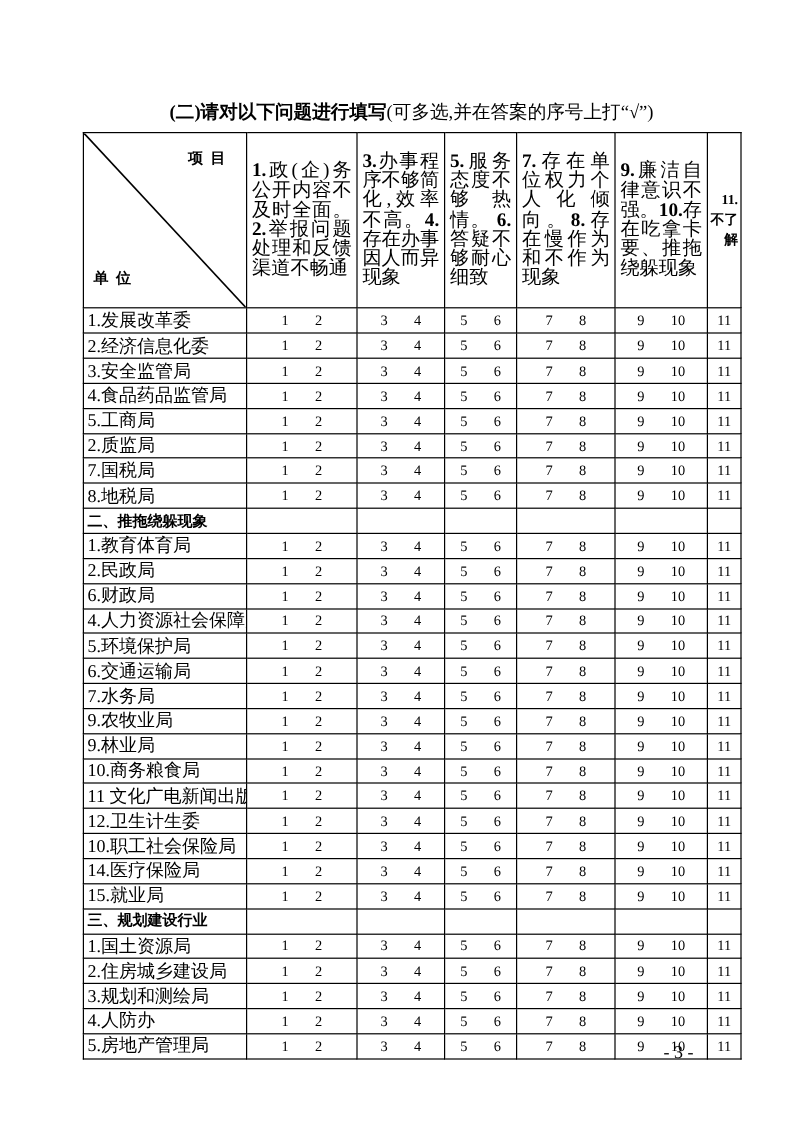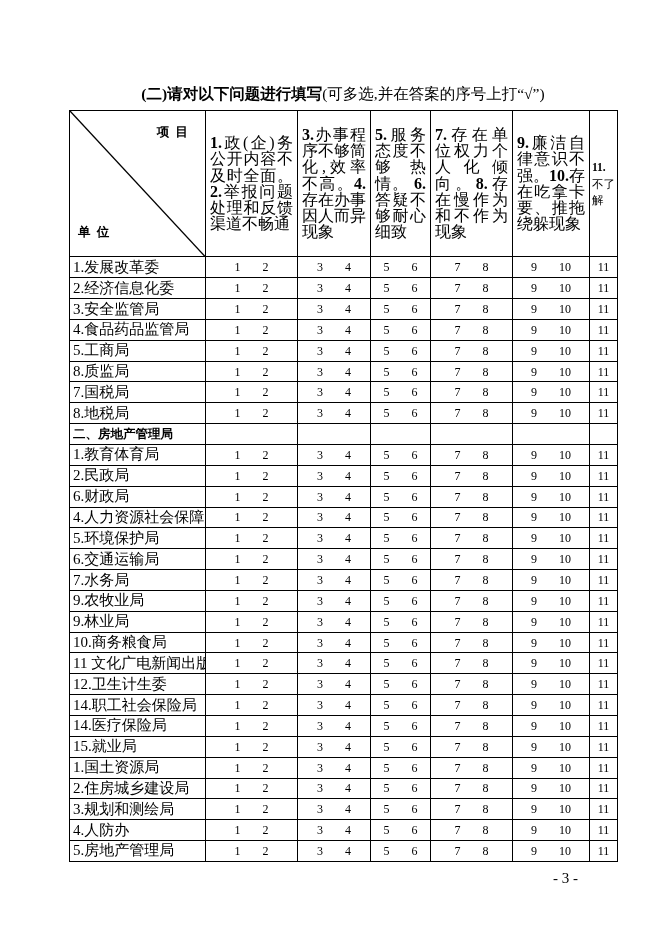--- a/index.html
+++ b/index.html
@@ -27,22 +27,22 @@
   .survey th, .survey td { border: 1px solid #000; padding: 0; overflow: hidden; }
   .survey thead tr { height: 74px; }
 
   th.hdr {
     font-weight: 400; font-size: 16px; line-height: 16.2px;
     text-align: justify; text-justify: inter-character;
     padding: 16px 4px; vertical-align: middle;
   }
   th.hdr b { font-weight: 700; }
   th.hdr-v {
-    font-weight: 400; font-size: 11.5px; line-height: 16.2px;
-    text-align: left; word-break: break-all;
+    font-weight: 700; font-size: 11.5px; line-height: 16.2px;
+    text-align: right; word-break: break-all;
     padding: 2px 2px; vertical-align: middle;
   }
 
   th.corner { position: relative; }
   svg.diag { position: absolute; inset: 0; width: 100%; height: 100%; display: block; }
   .c-tr { position: absolute; top: 13px; right: 17px; font-size: 12.5px; white-space: pre; }
   .c-bl { position: absolute; bottom: 15px; left: 8px; font-size: 12.5px; white-space: pre; }
 
   tbody tr { height: 20.85px; }
   td.unit {
@@ -279,21 +279,21 @@
               <span>10</span>
             </div>
           </td>
           <td class="opt">
             <div class="pair">
               <span>11</span>
             </div>
           </td>
         </tr>
         <tr>
-          <td class="unit">8.质监局</td>
+          <td class="unit">2.质监局</td>
           <td class="opt">
             <div class="pair">
               <span>1</span>
               <span>2</span>
             </div>
           </td>
           <td class="opt">
             <div class="pair">
               <span>3</span>
               <span>4</span>
@@ -393,21 +393,21 @@
               <span>10</span>
             </div>
           </td>
           <td class="opt">
             <div class="pair">
               <span>11</span>
             </div>
           </td>
         </tr>
         <tr>
-          <td class="unit sec">二、房地产管理局</td>
+          <td class="unit sec">二、推拖绕躲现象</td>
           <td></td>
           <td></td>
           <td></td>
           <td></td>
           <td></td>
           <td></td>
         </tr>
         <tr>
           <td class="unit">1.教育体育局</td>
           <td class="opt">
@@ -858,21 +858,21 @@
               <span>10</span>
             </div>
           </td>
           <td class="opt">
             <div class="pair">
               <span>11</span>
             </div>
           </td>
         </tr>
         <tr>
-          <td class="unit">14.职工社会保险局</td>
+          <td class="unit">10.职工社会保险局</td>
           <td class="opt">
             <div class="pair">
               <span>1</span>
               <span>2</span>
             </div>
           </td>
           <td class="opt">
             <div class="pair">
               <span>3</span>
               <span>4</span>
@@ -970,20 +970,29 @@
             <div class="pair">
               <span>9</span>
               <span>10</span>
             </div>
           </td>
           <td class="opt">
             <div class="pair">
               <span>11</span>
             </div>
           </td>
+        </tr>
+        <tr>
+          <td class="unit sec">三、规划建设行业</td>
+          <td></td>
+          <td></td>
+          <td></td>
+          <td></td>
+          <td></td>
+          <td></td>
         </tr>
         <tr>
           <td class="unit">1.国土资源局</td>
           <td class="opt">
             <div class="pair">
               <span>1</span>
               <span>2</span>
             </div>
           </td>
           <td class="opt">

